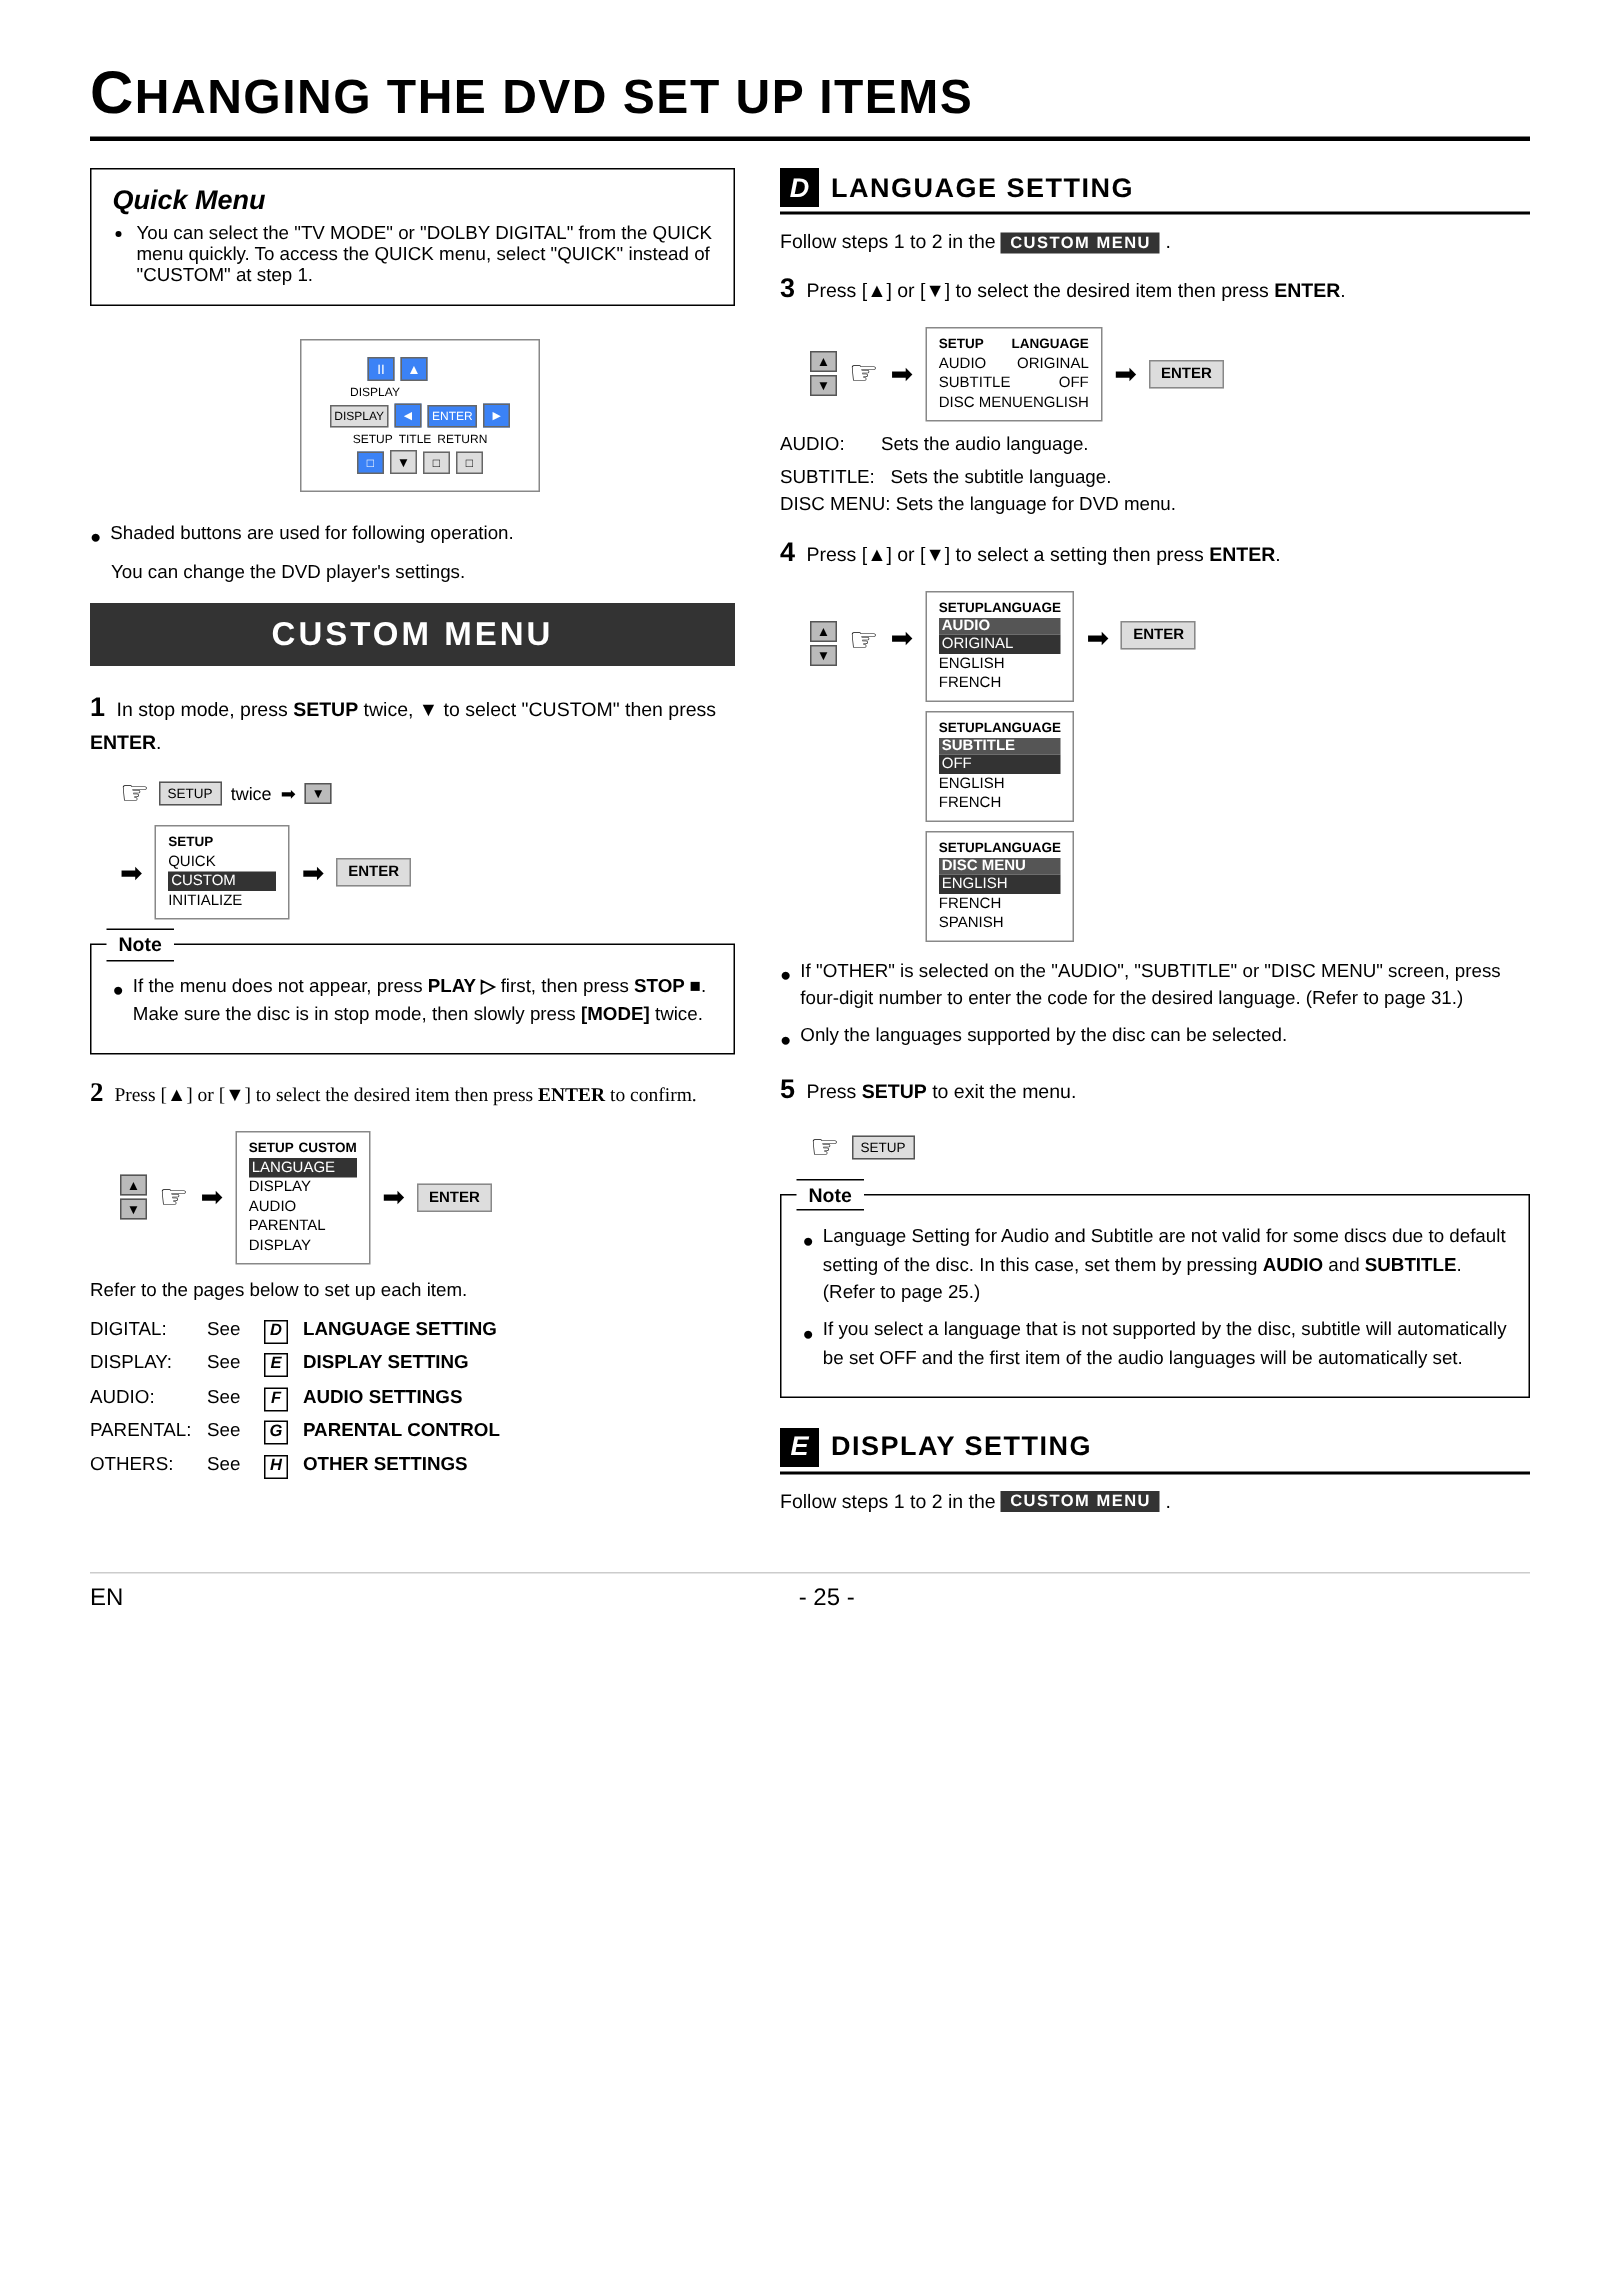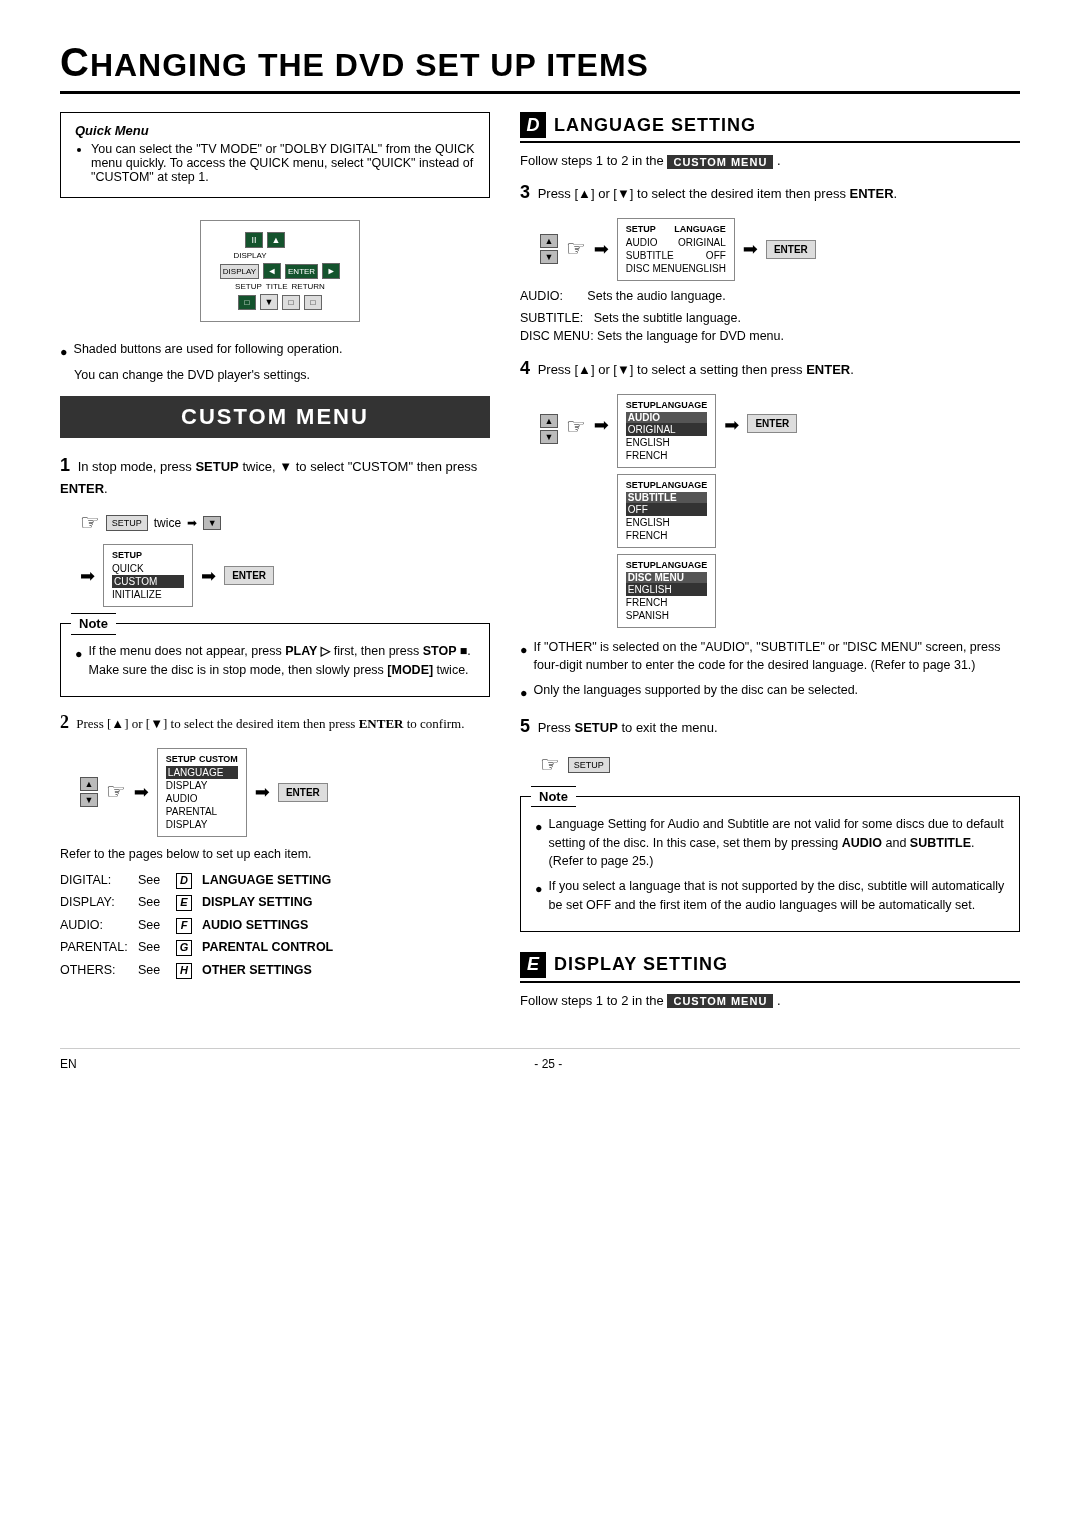--- a/index.html
+++ b/index.html
@@ -39,21 +39,21 @@
     .info-box {
       border: 1.5px solid #000;
       padding: 10px 14px;
       margin-bottom: 12px;
       font-size: 12.5px;
     }
     .info-box .box-title {
       font-weight: 700;
       font-style: italic;
       margin-bottom: 4px;
-      font-size: 13px;
+      font-size: 18px;
     }
     .info-box ul {
       padding-left: 16px;
     }
     .info-box ul li {
       margin-bottom: 3px;
       list-style: disc;
     }
     
     .remote-diagram {
@@ -74,21 +74,21 @@
     }
     .remote-btn {
       border: 1px solid #666;
       background: #ddd;
       padding: 2px 5px;
       font-size: 9px;
       min-width: 30px;
       text-align: center;
     }
     .remote-btn.shaded {
-      background: #14532d;
+      background: #3b82f6;
       color: #fff;
     }
     .remote-btn.small {
       min-width: 18px;
       padding: 2px 2px;
     }
     
     .custom-menu-banner {
       background: #333;
       color: #fff;
@@ -248,21 +248,21 @@
       height: 16px;
       font-style: italic;
       vertical-align: middle;
       margin-right: 2px;
     }
     
     .page-footer {
       display: flex;
       justify-content: space-between;
       margin-top: 30px;
-      font-size: 12px;
+      font-size: 16px;
       border-top: 1px solid #ccc;
       padding-top: 8px;
     }
     
     .bullet-text {
       display: flex;
       align-items: flex-start;
       gap: 6px;
       margin: 6px 0;
       font-size: 12.5px;

